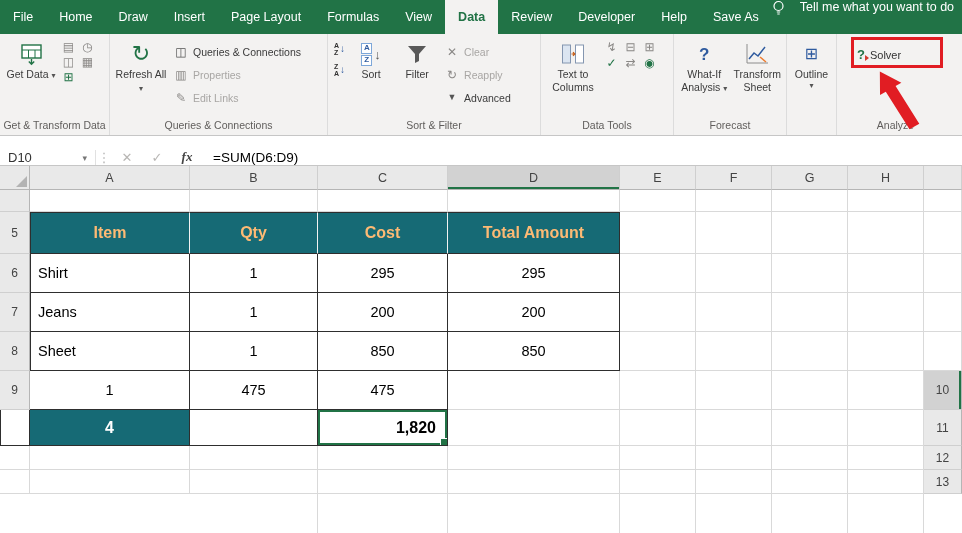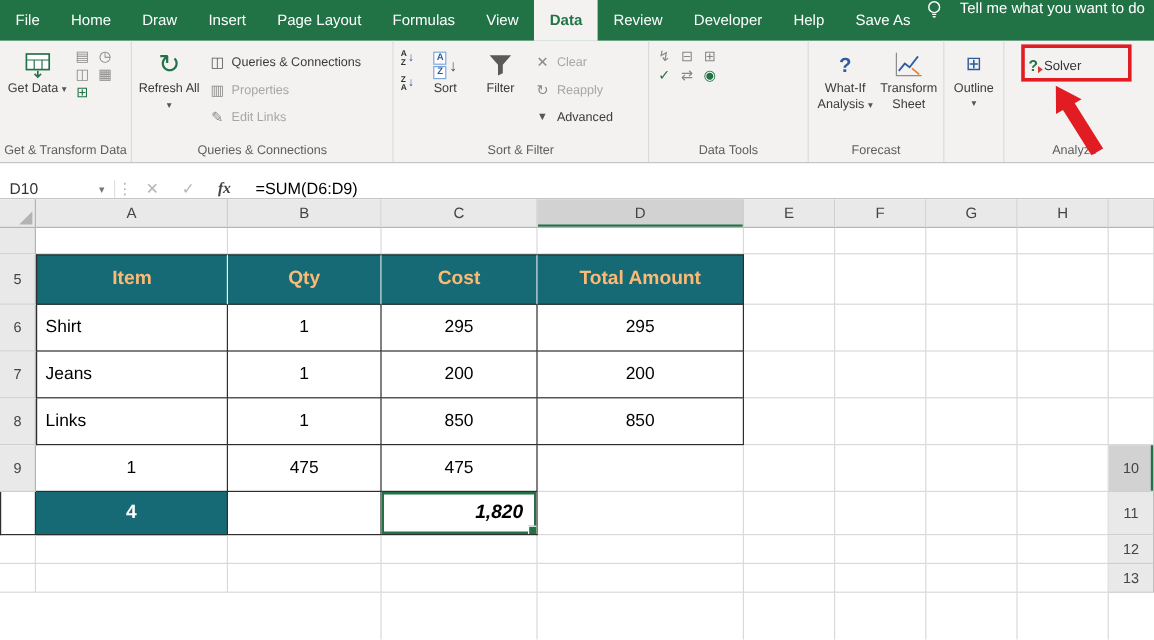--- a/index.html
+++ b/index.html
@@ -80,21 +80,21 @@
   .corner { background: #e9e9e9; border-right: 1px solid #b5b5b5; border-bottom: 1px solid #b5b5b5; position: relative; cursor: pointer; }
   .corner::after { content: ""; position: absolute; right: 2px; bottom: 2px; border-left: 11px solid transparent; border-bottom: 11px solid #b3b3b3; }
   .ch { background: #e9e9e9; border-right: 1px solid #cfcfcf; border-bottom: 1px solid #b5b5b5; display: flex; align-items: center; justify-content: center; font-size: 12.5px; color: #444; cursor: pointer; }
   .ch.sel { background: #d2d2d2; box-shadow: inset 0 -2px 0 #217346; }
   .rh { background: #e9e9e9; border-right: 1px solid #b5b5b5; border-bottom: 1px solid #cfcfcf; display: flex; align-items: center; justify-content: center; font-size: 12px; color: #444; cursor: pointer; }
   .rh.sel { background: #d2d2d2; box-shadow: inset -2px 0 0 #217346; }
 
   .cell { border-right: 1px solid #d9d9d9; border-bottom: 1px solid #d9d9d9; display: flex; align-items: center; font-size: 14.5px; color: #000; overflow: hidden; cursor: cell; }
   .ctr { justify-content: center; }
   .li { justify-content: flex-start; padding-left: 7px; }
-  .rt { justify-content: flex-end; padding-right: 11px; font-style: italic; }
+  .rt { justify-content: flex-end; padding-right: 11px; }
   .big { font-size: 16px; font-weight: 700; }
   .tb { border-right: 1px solid #2e2e2e; border-bottom: 1px solid #2e2e2e; }
   .bl { border-left: 1px solid #2e2e2e; }
   .th { background: #166a75; color: #fdba74; font-weight: 700; font-size: 16px; justify-content: center; border-top: 1px solid #2e2e2e; border-bottom: 1px solid #2e2e2e; border-right: 1px solid #f2f2f2; }
   .thl { border-left: 1px solid #2e2e2e; }
   .thr { border-right: 1px solid #2e2e2e; }
   .teal { background: #166a75; color: #fff; }
   .selcell { position: relative; box-shadow: inset 0 0 0 2px #217346; z-index: 1; }
   .selcell::after { content: ""; position: absolute; right: -1px; bottom: -1px; width: 6px; height: 6px; background: #217346; border: 1px solid #fff; }
   .gv { background: #166a75; color: #ffffff; font-weight: 700; font-style: italic; font-size: 15.5px; border-right: 1px solid #f2f2f2; margin-top: 40px; }
@@ -225,20 +225,30 @@
             <span class="sicon ic-dark" style="font-size:9px">▼</span>
             <span>Advanced</span>
           </div>
         </div>
       </div>
       <div class="rlabel">Sort &amp; Filter</div>
     </div>
 
     <div class="rgroup" style="width:133px">
       <div class="ritems">
+        <div class="bigbtn" style="width:56px">
+          <span class="bicon">
+            <svg width="24" height="22" viewBox="0 0 24 22">
+              <rect x="1.5" y="2" width="8" height="18" fill="#dbe5f1" stroke="#8496b0"></rect>
+              <rect x="14.5" y="2" width="8" height="18" fill="#fff" stroke="#8496b0"></rect>
+              <path d="M10.5 11h3M12 9.2l1.8 1.8-1.8 1.8" stroke="#c55a11" fill="none" stroke-width="1.2"></path>
+            </svg>
+          </span>
+          <span class="blabel">Text to Columns</span>
+        </div>
         <div class="minigrid3">
           <span class="mi ic-gray">↯</span>
           <span class="mi ic-gray">⊟</span>
           <span class="mi ic-gray">⊞</span>
           <span class="mi ic-green">✓</span>
           <span class="mi ic-gray">⇄</span>
           <span class="mi ic-green">◉</span>
         </div>
       </div>
       <div class="rlabel">Data Tools</div>
@@ -355,21 +365,21 @@
     <div class="cell tb ctr">1</div>
     <div class="cell tb ctr">200</div>
     <div class="cell tb ctr">200</div>
     <div class="cell"></div>
       <div class="cell"></div>
       <div class="cell"></div>
       <div class="cell"></div>
       <div class="cell"></div>
 
     <div class="rh">8</div>
-    <div class="cell tb bl li">Links</div>
+    <div class="cell tb bl li">Sheet</div>
     <div class="cell tb ctr">1</div>
     <div class="cell tb ctr">850</div>
     <div class="cell tb ctr">850</div>
     <div class="cell"></div>
       <div class="cell"></div>
       <div class="cell"></div>
       <div class="cell"></div>
       <div class="cell"></div>
 
     <div class="rh">9</div>

